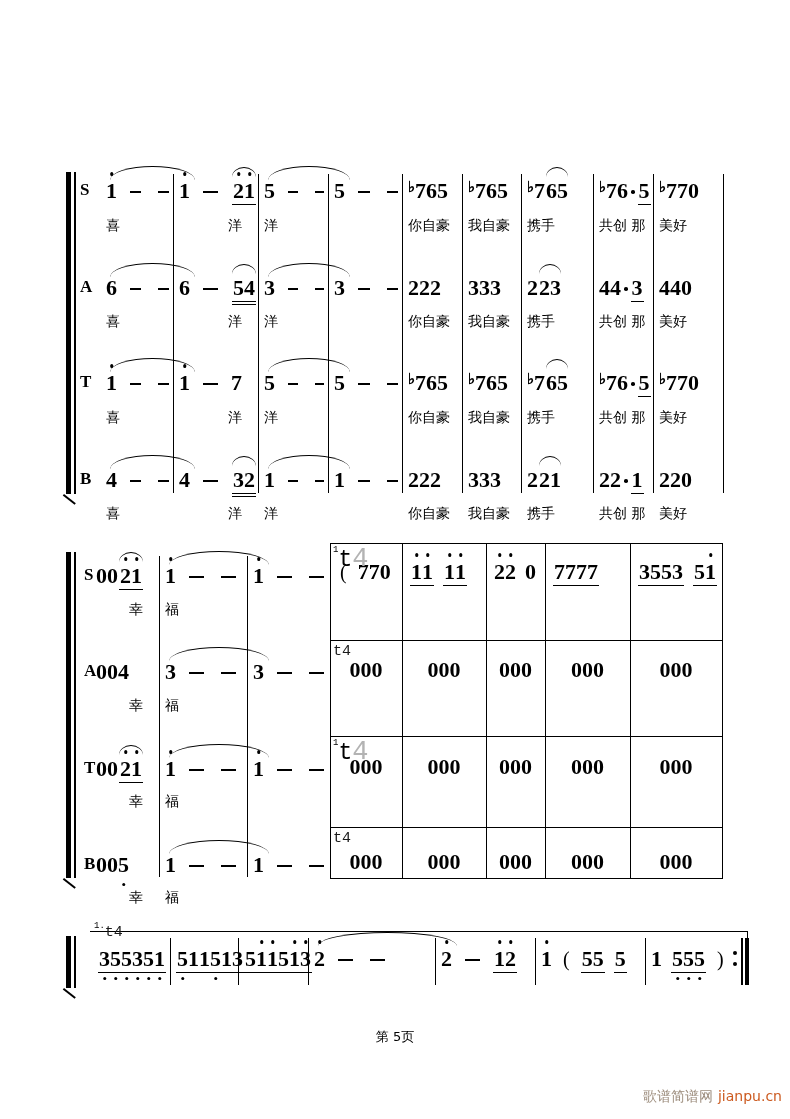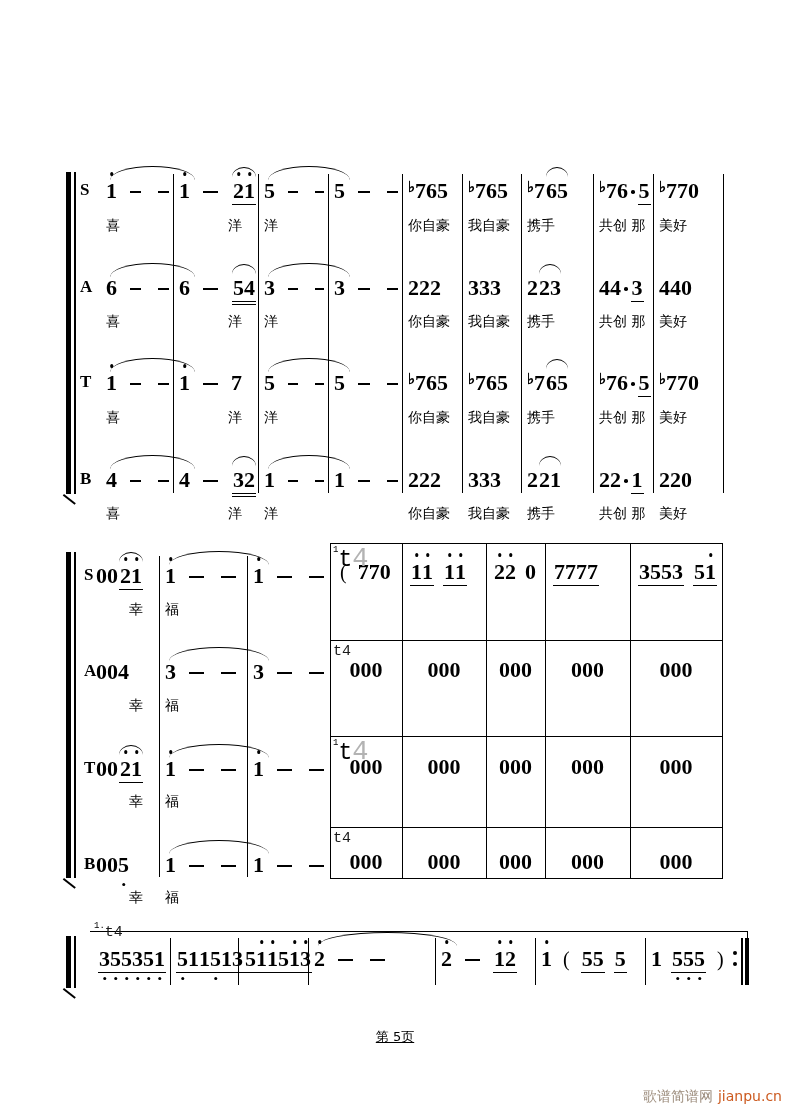--- a/index.html
+++ b/index.html
@@ -35,21 +35,21 @@
   .tmark{position:absolute;white-space:nowrap;font-family:Liberation Mono, monospace;line-height:1;text-align:right;}
   .tmark .sup{font-size:9px;vertical-align:14px;}
   .tmark.big .tt{font-size:23px;color:#000;}
   .tmark.big .tf{font-size:27px;color:#b3b3b3;}
   .tmark.small .sup{vertical-align:8px;}
   .tmark.small .tt,.tmark.small .tf{font-size:15px;color:#1a1a1a;}
   .volta{position:absolute;border-top:1.3px solid #000;border-right:1.3px solid #000;height:9px;}
   .repdot{position:absolute;width:4px;height:4px;border-radius:50%;background:#000;}
   
   .footer{position:absolute;left:0;right:0;top:1028px;text-align:center;
-          font-family:"DejaVu Sans",sans-serif;font-size:13px;color:#000;text-decoration:underline;}
+          font-family:"DejaVu Sans",sans-serif;font-size:13px;color:#000;}
   .watermark{position:absolute;right:8px;top:1088px;font-family:"DejaVu Sans",sans-serif;font-size:14px;}
   .wm-site{color:#9c8c7c;}
   .wm-url{color:#cc5a1f;margin-left:5px;}
 </style>
 </head>
 <body>
 
 <div class="page">
   <div id="score">
       <div class="brk-a" style="left: 66px; top: 172px; height: 322px; position: absolute;"></div>

